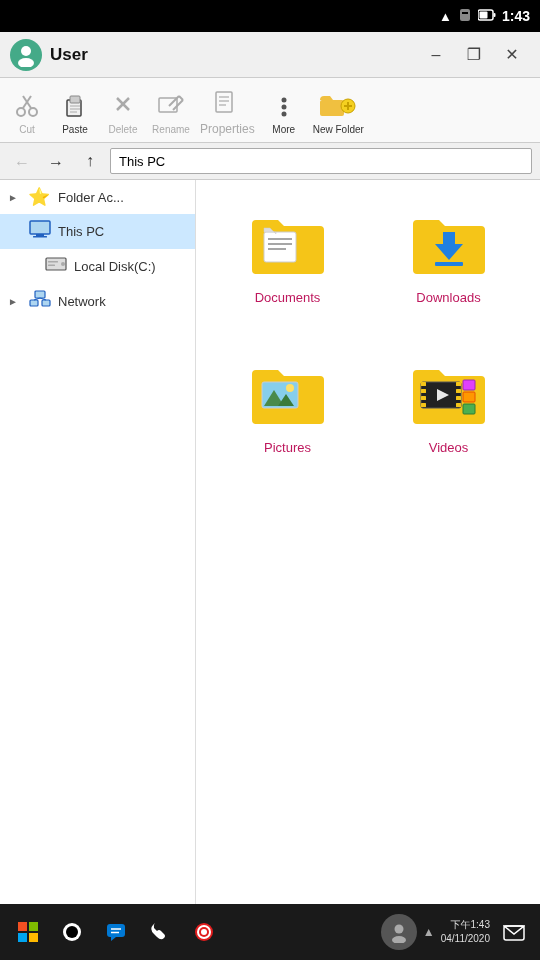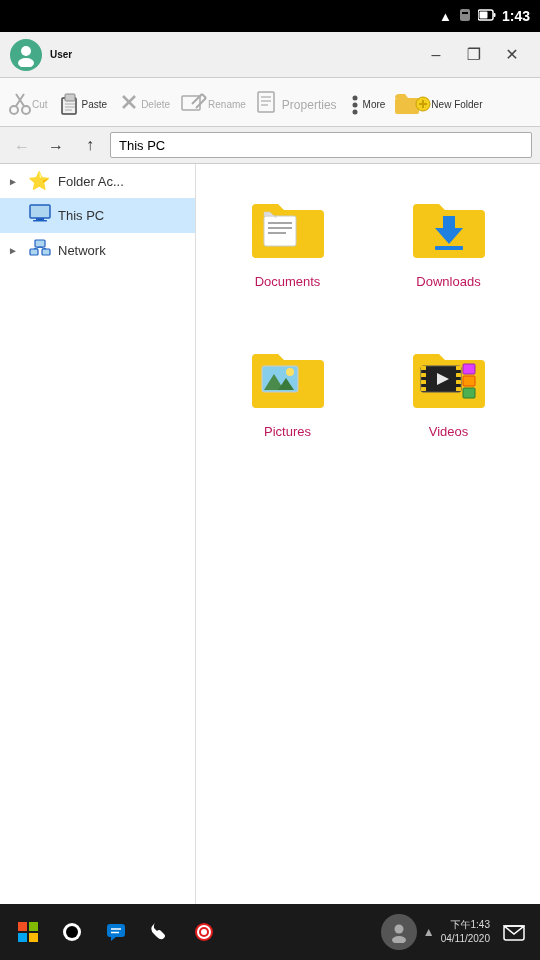--- a/index.html
+++ b/index.html
@@ -41,21 +41,21 @@
     .title-bar .avatar {
       width: 32px; height: 32px;
       background: #4a8;
       border-radius: 50%;
       display: flex; align-items: center; justify-content: center;
       color: #fff; font-size: 18px; margin-right: 8px;
       flex-shrink: 0;
     }
     .title-bar .title {
       flex: 1;
-      font-size: 10px;
+      font-size: 17px;
       font-weight: 600;
       color: #111;
     }
     .title-bar .win-controls {
       display: flex; gap: 2px;
     }
     .win-controls button {
       background: none; border: none;
       width: 36px; height: 30px;
       font-size: 16px; cursor: pointer;
@@ -68,21 +68,21 @@
       background: #f9f9f9;
       border-bottom: 1px solid #ccc;
       padding: 6px 4px 4px 4px;
       display: flex;
       align-items: flex-end;
       gap: 2px;
       flex-shrink: 0;
     }
     .ribbon-item {
       display: flex;
-      flex-direction: row;
+      flex-direction: column;
       align-items: center;
       min-width: 46px;
       cursor: pointer;
       padding: 4px 4px 2px 4px;
       border-radius: 3px;
       color: #333;
     }
     .ribbon-item.disabled { color: #aaa; cursor: default; }
     .ribbon-icon {
       font-size: 24px;
@@ -385,20 +385,32 @@
       <span class="sidebar-icon">
         <svg width="22" height="18" viewBox="0 0 22 18">
           <rect x="1" y="1" width="20" height="13" rx="1" stroke="#2060c0" stroke-width="1.5" fill="#aed6f1"></rect>
           <rect x="7" y="14" width="8" height="2" fill="#2060c0"></rect>
           <rect x="4" y="16" width="14" height="1.5" rx="0.5" fill="#2060c0"></rect>
         </svg>
       </span>
       <span class="sidebar-label">This PC</span>
     </div>
 
+    <div class="sidebar-item" style="padding-left:24px;">
+      <span class="sidebar-chevron"></span>
+      <span class="sidebar-icon">
+        <svg width="22" height="18" viewBox="0 0 22 18">
+          <rect x="1" y="3" width="20" height="12" rx="1" stroke="#555" stroke-width="1.2" fill="#ddd"></rect>
+          <circle cx="18" cy="9" r="2" fill="#aaa"></circle>
+          <rect x="3" y="6" width="10" height="1.5" rx="0.5" fill="#aaa"></rect>
+          <rect x="3" y="9.5" width="7" height="1.5" rx="0.5" fill="#aaa"></rect>
+        </svg>
+      </span>
+      <span class="sidebar-label">Local Disk(C:)</span>
+    </div>
 
     <div class="sidebar-item">
       <span class="sidebar-chevron">►</span>
       <span class="sidebar-icon">
         <svg width="22" height="18" viewBox="0 0 22 18">
           <rect x="6" y="1" width="10" height="7" rx="1" stroke="#2060c0" stroke-width="1.2" fill="#aed6f1"></rect>
           <rect x="1" y="10" width="8" height="6" rx="1" stroke="#2060c0" stroke-width="1.2" fill="#aed6f1"></rect>
           <rect x="13" y="10" width="8" height="6" rx="1" stroke="#2060c0" stroke-width="1.2" fill="#aed6f1"></rect>
           <line x1="11" y1="8" x2="5" y2="10" stroke="#2060c0" stroke-width="1.2"></line>
           <line x1="11" y1="8" x2="17" y2="10" stroke="#2060c0" stroke-width="1.2"></line>

